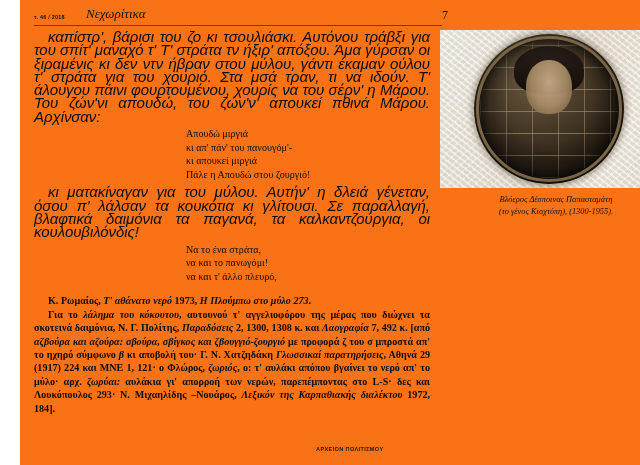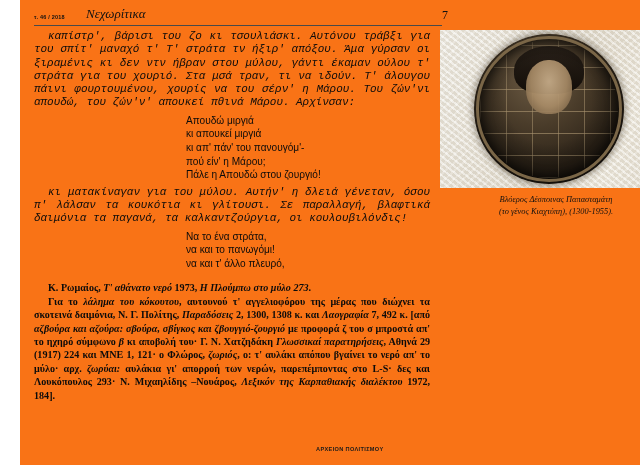--- a/index.html
+++ b/index.html
@@ -71,34 +71,34 @@
   
   .col {
     position: absolute;
     left: 14px;
     top: 30px;
     width: 396px;
   }
 
   p.body {
     margin: 0 0 0 0;
-    font-family: Liberation Mono, monospace;
+    font-family: Liberation Sans, sans-serif;
     font-style: italic;
-    font-size: 11px;
+    font-size: 15px;
     line-height: 13.3px;
     text-align: justify;
     text-indent: 14px;
     color: #0b0b0b;
     letter-spacing: -0.05px;
   }
 
   .verse {
     margin: 4px 0 4px 0;
     padding-left: 152px;
-    font-family: Liberation Sans, sans-serif;
+    font-family: Liberation Serif, serif;
     font-size: 10.1px;
     line-height: 13.6px;
     font-style: normal;
     color: #0b0b0b;
   }
   .verse div { white-space: nowrap; }
 
   .spacer-sm { height: 7px; }
 
   
@@ -230,23 +230,22 @@
     <span class="runhead-page">7</span>
     <div class="runhead-rule"></div>
   </div>
 
   <div class="col">
 
     <p class="body">καπίστρ', βάρισι του ζο κι τσουλιάσκι. Αυτόνου τράβξι για του σπίτ' μαναχό τ' Τ' στράτα τν ήξιρ' απόξου. Άμα γύρσαν οι ξιραμένις κι δεν ντν ήβραν στου μύλου, γάντι έκαμαν ούλου τ' στράτα για του χουριό. Στα μσά τραν, τι να ιδούν. Τ' άλουγου πάινι φουρτουμένου, χουρίς να του σέρν' η Μάρου. Του ζών'νι απουδώ, του ζών'ν' απουκεί πθινά Μάρου. Αρχίνσαν:</p>
 
     <div class="verse">
       <div>Απουδώ μιργιά</div>
+      <div>κι απ' πάν' του πανουγόμ'-</div>
       <div>κι απουκεί μιργιά</div>
-      <div>κι απ' πάν' του πανουγόμ'-</div>
-      <div>πού είν' η Μάρου;</div>
       <div>Πάλε η Απουδώ στου ζουργιό!</div>
     </div>
 
     <p class="body">κι ματακίναγαν για του μύλου. Αυτήν' η δλειά γένεταν, όσου π' λάλσαν τα κουκότια κι γλίτουσι. Σε παραλλαγή, βλαφτικά δαιμόνια τα παγανά, τα καλκαντζούργια, οι κουλουβιλόνδις!</p>
 
     <div class="verse">
       <div>Να το ένα στράτα,</div>
       <div>να και το πανωγόμι!</div>
       <div>να και τ' άλλο πλευρό,</div>
     </div>

